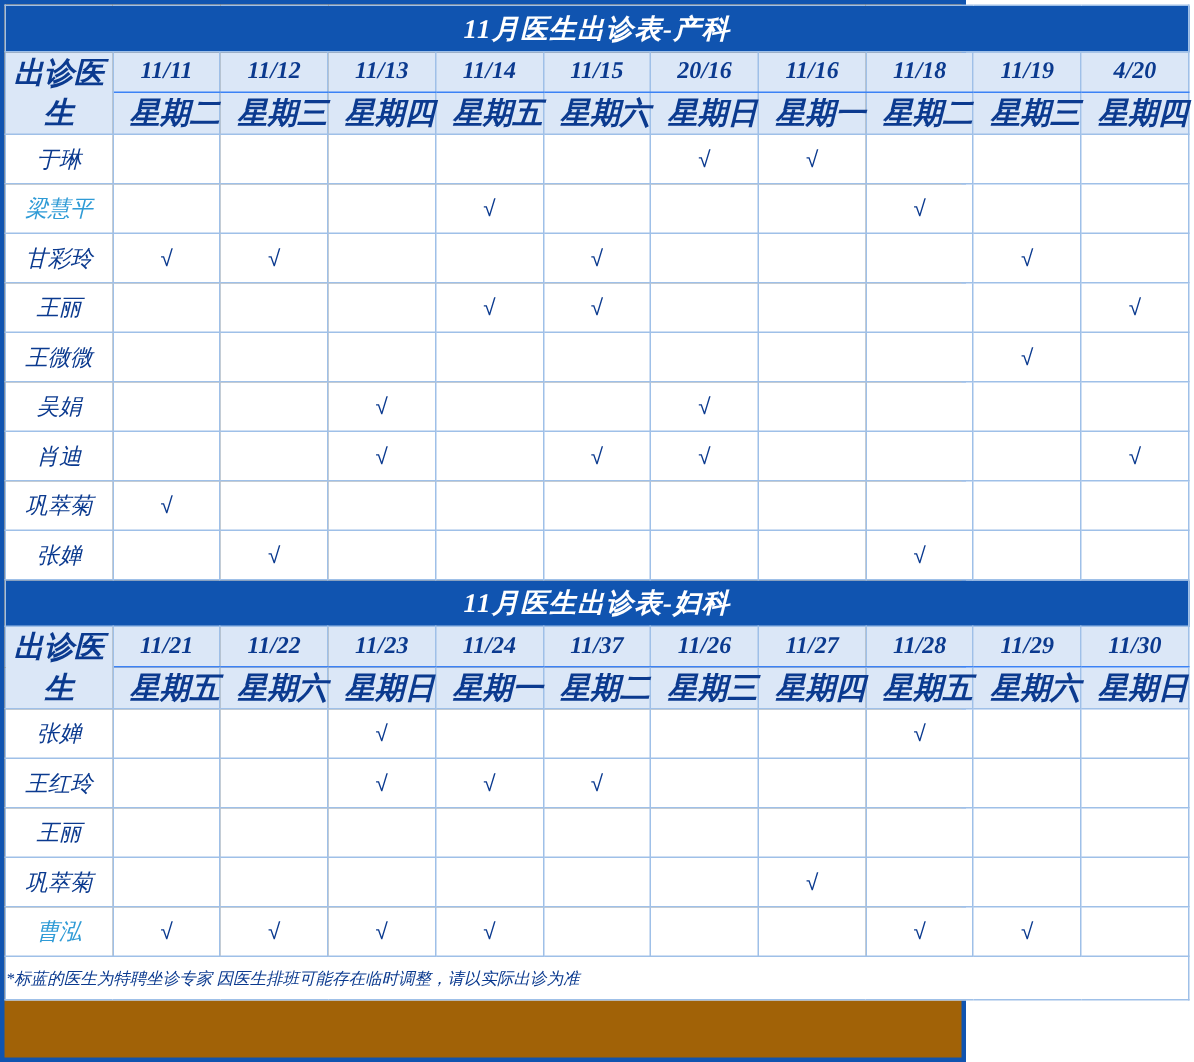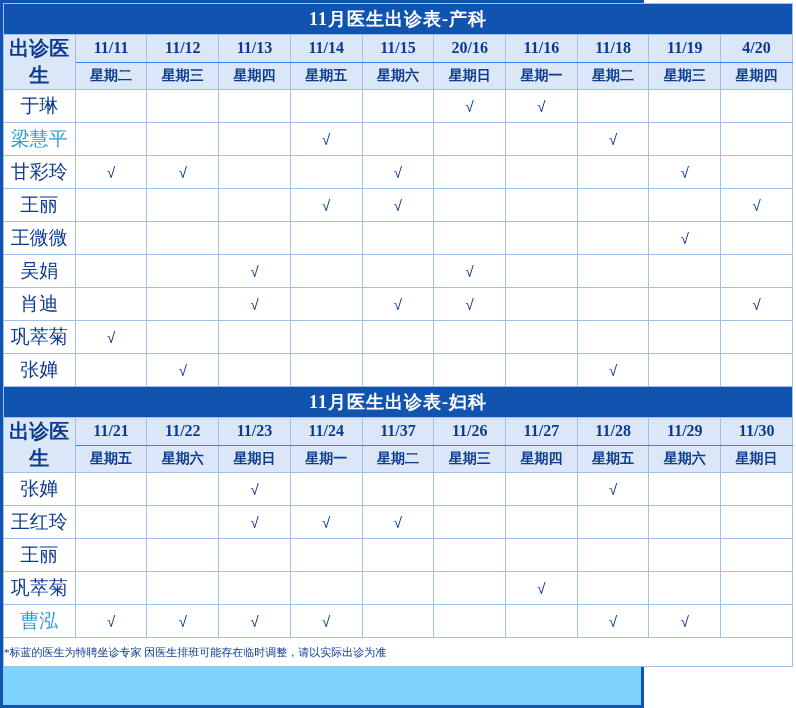--- a/index.html
+++ b/index.html
@@ -12,21 +12,22 @@
     height: 708px;
     font-family: "Liberation Sans", sans-serif;
     color: #0b3a8f;
     overflow: hidden;
   }
   .sheet {
     width: 644px;
     height: 708px;
     box-sizing: border-box;
     border: 3px solid #1054b0;
-    background: #7dd3fc;
+    background: #a16207;
+    font-style: italic;
   }
   table.sched {
     border-collapse: collapse;
     width: 790px;
     table-layout: fixed;
   }
   table.sched td, table.sched th {
     border: 1px solid #9fc0e8;
     padding: 0;
     margin: 0;
@@ -48,40 +49,41 @@
     color: #0b3a8f;
     font-weight: bold;
     font-family: "Liberation Serif", serif;
   }
   .hdr .date {
     font-size: 16px;
     height: 26px;
     border-bottom: 1px solid #3b82f6;
   }
   .hdr .dow {
-    font-size: 14px;
+    font-size: 20px;
     height: 26px;
+    text-align: right;
   }
   .hdr .docname {
     font-size: 20px;
     font-weight: bold;
     vertical-align: middle;
     text-align: center;
   }
   tr.drow td {
     height: 32px;
     background: #ffffff;
     text-align: center;
     font-size: 14px;
     color: #0b3a8f;
     font-family: "Liberation Serif", serif;
   }
   tr.drow td.name {
     font-weight: normal;
-    font-size: 19px;
+    font-size: 15px;
   }
   tr.drow td.name.special {
     color: #2f9bd6;
   }
   .check {
     color: #0b3a8f;
     font-size: 15px;
     font-family: "Liberation Sans", sans-serif;
   }
   .cell-mark {

